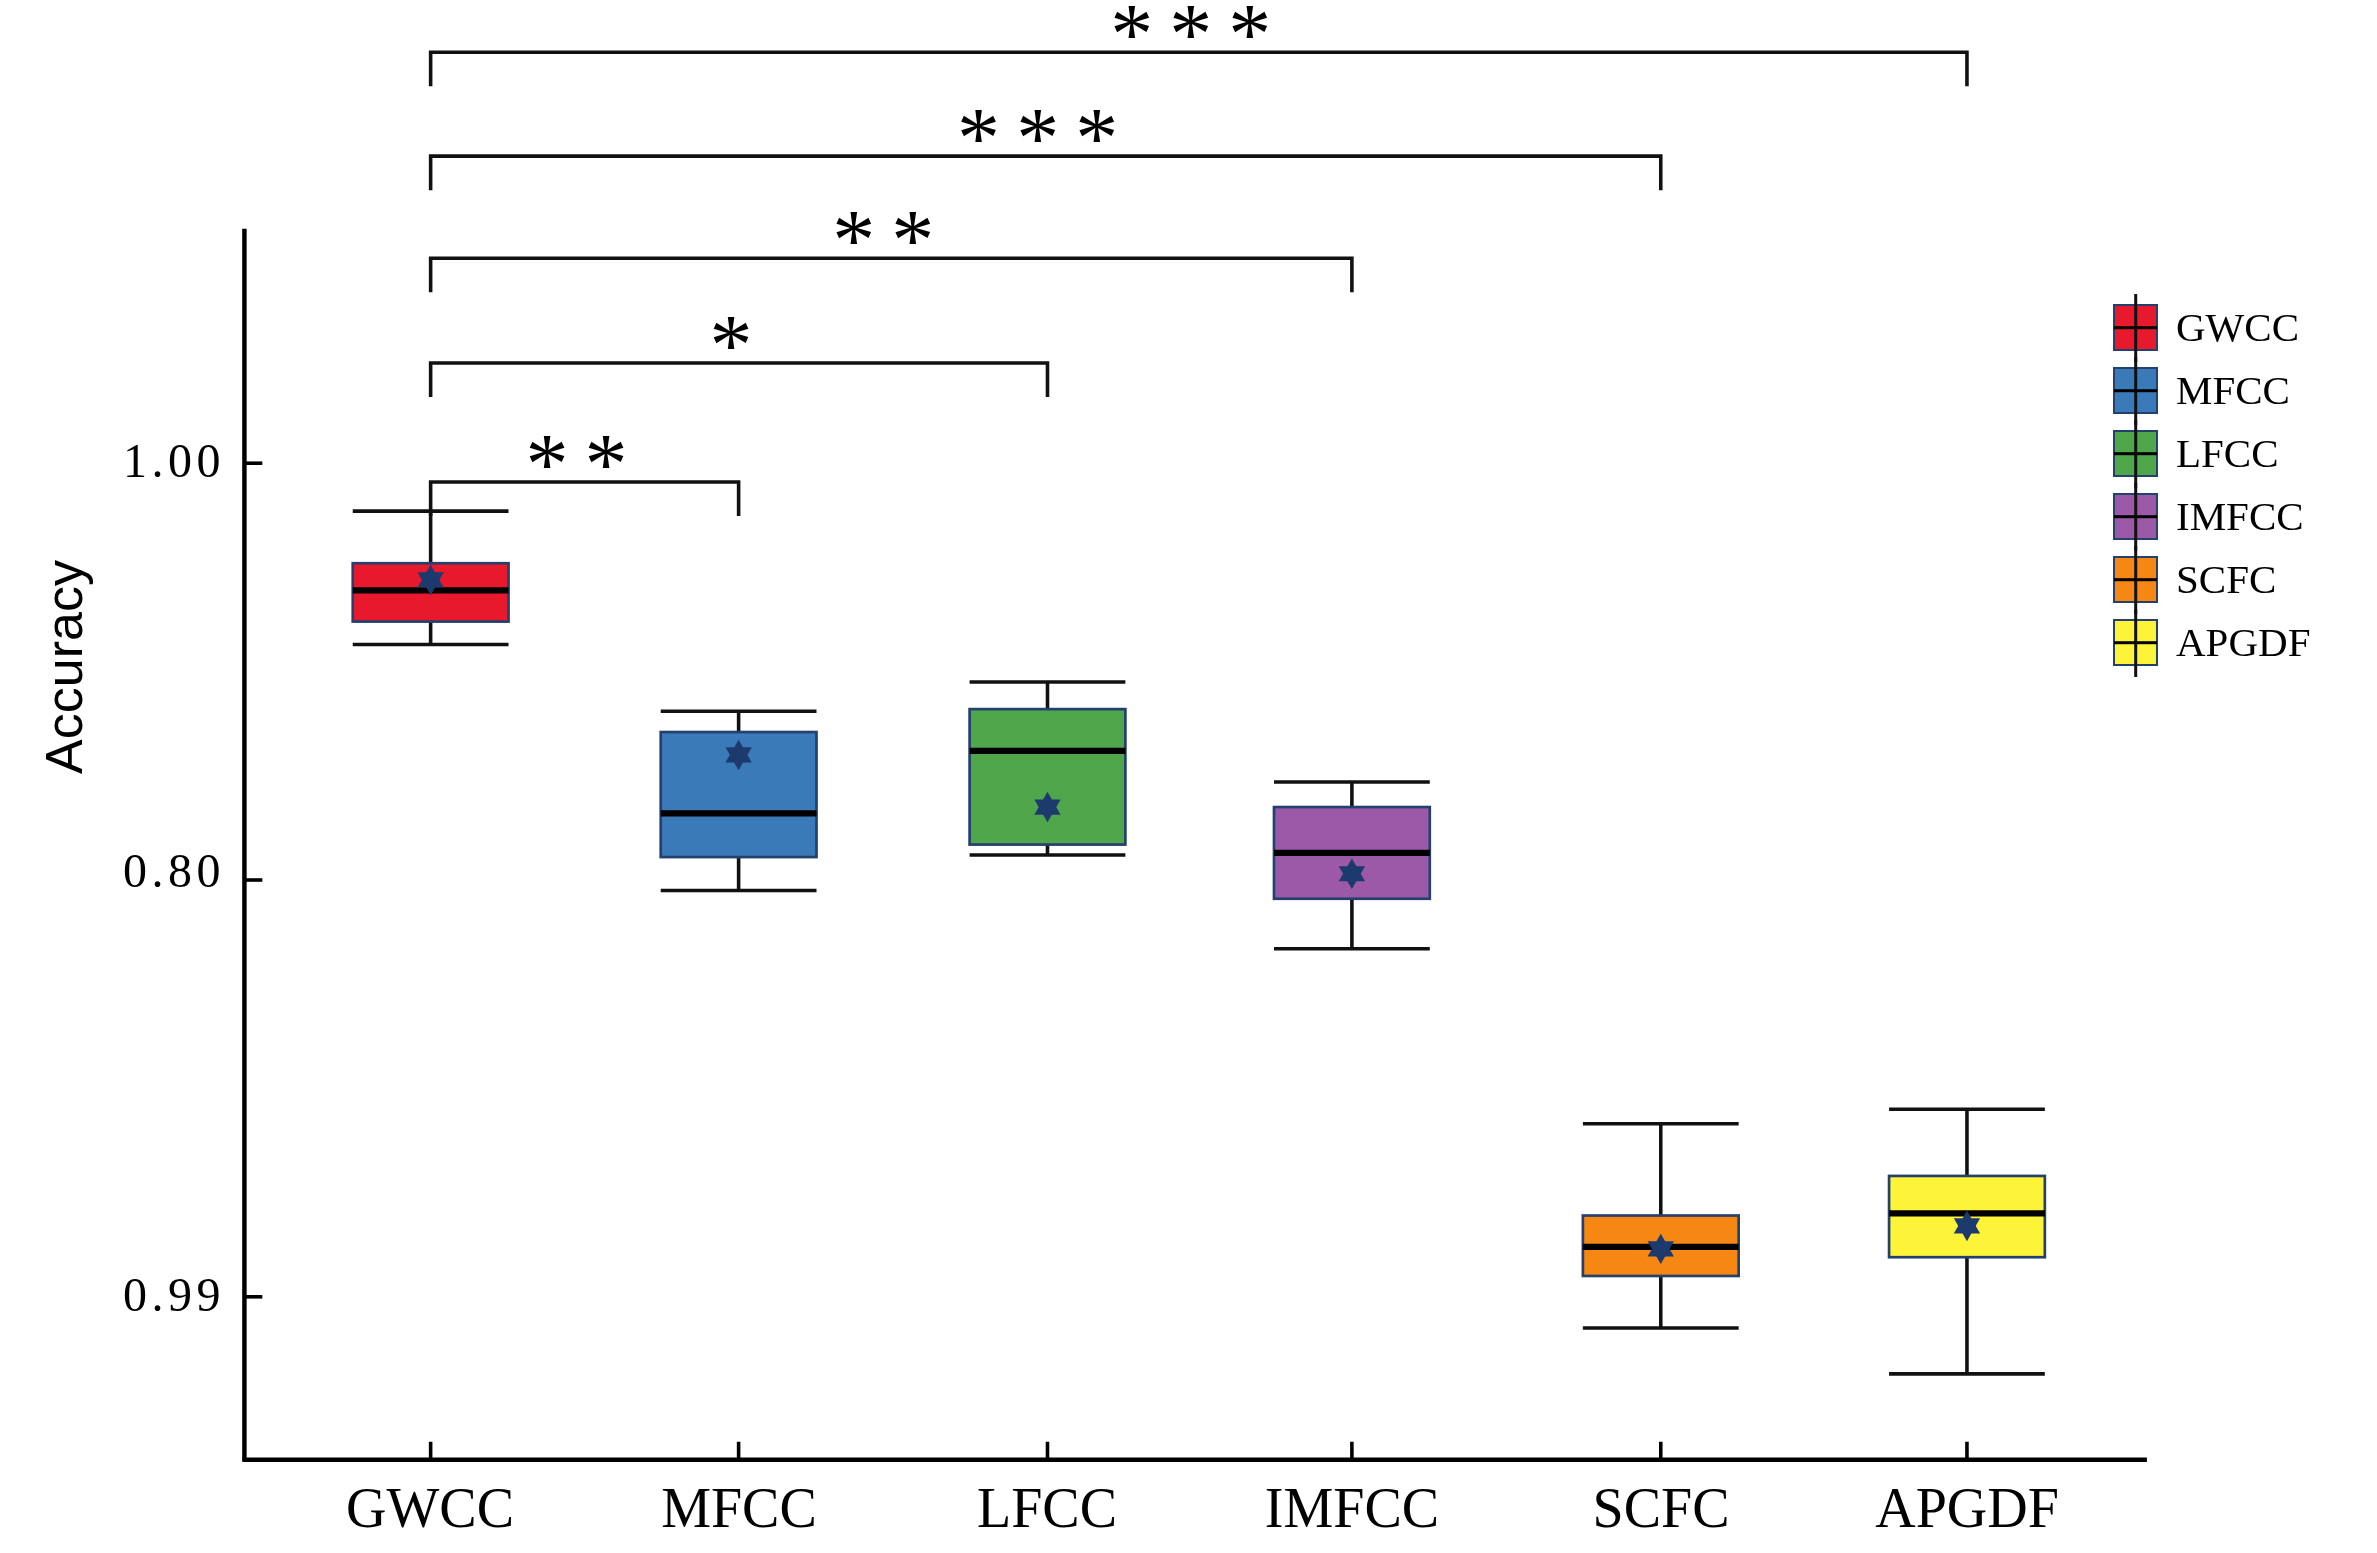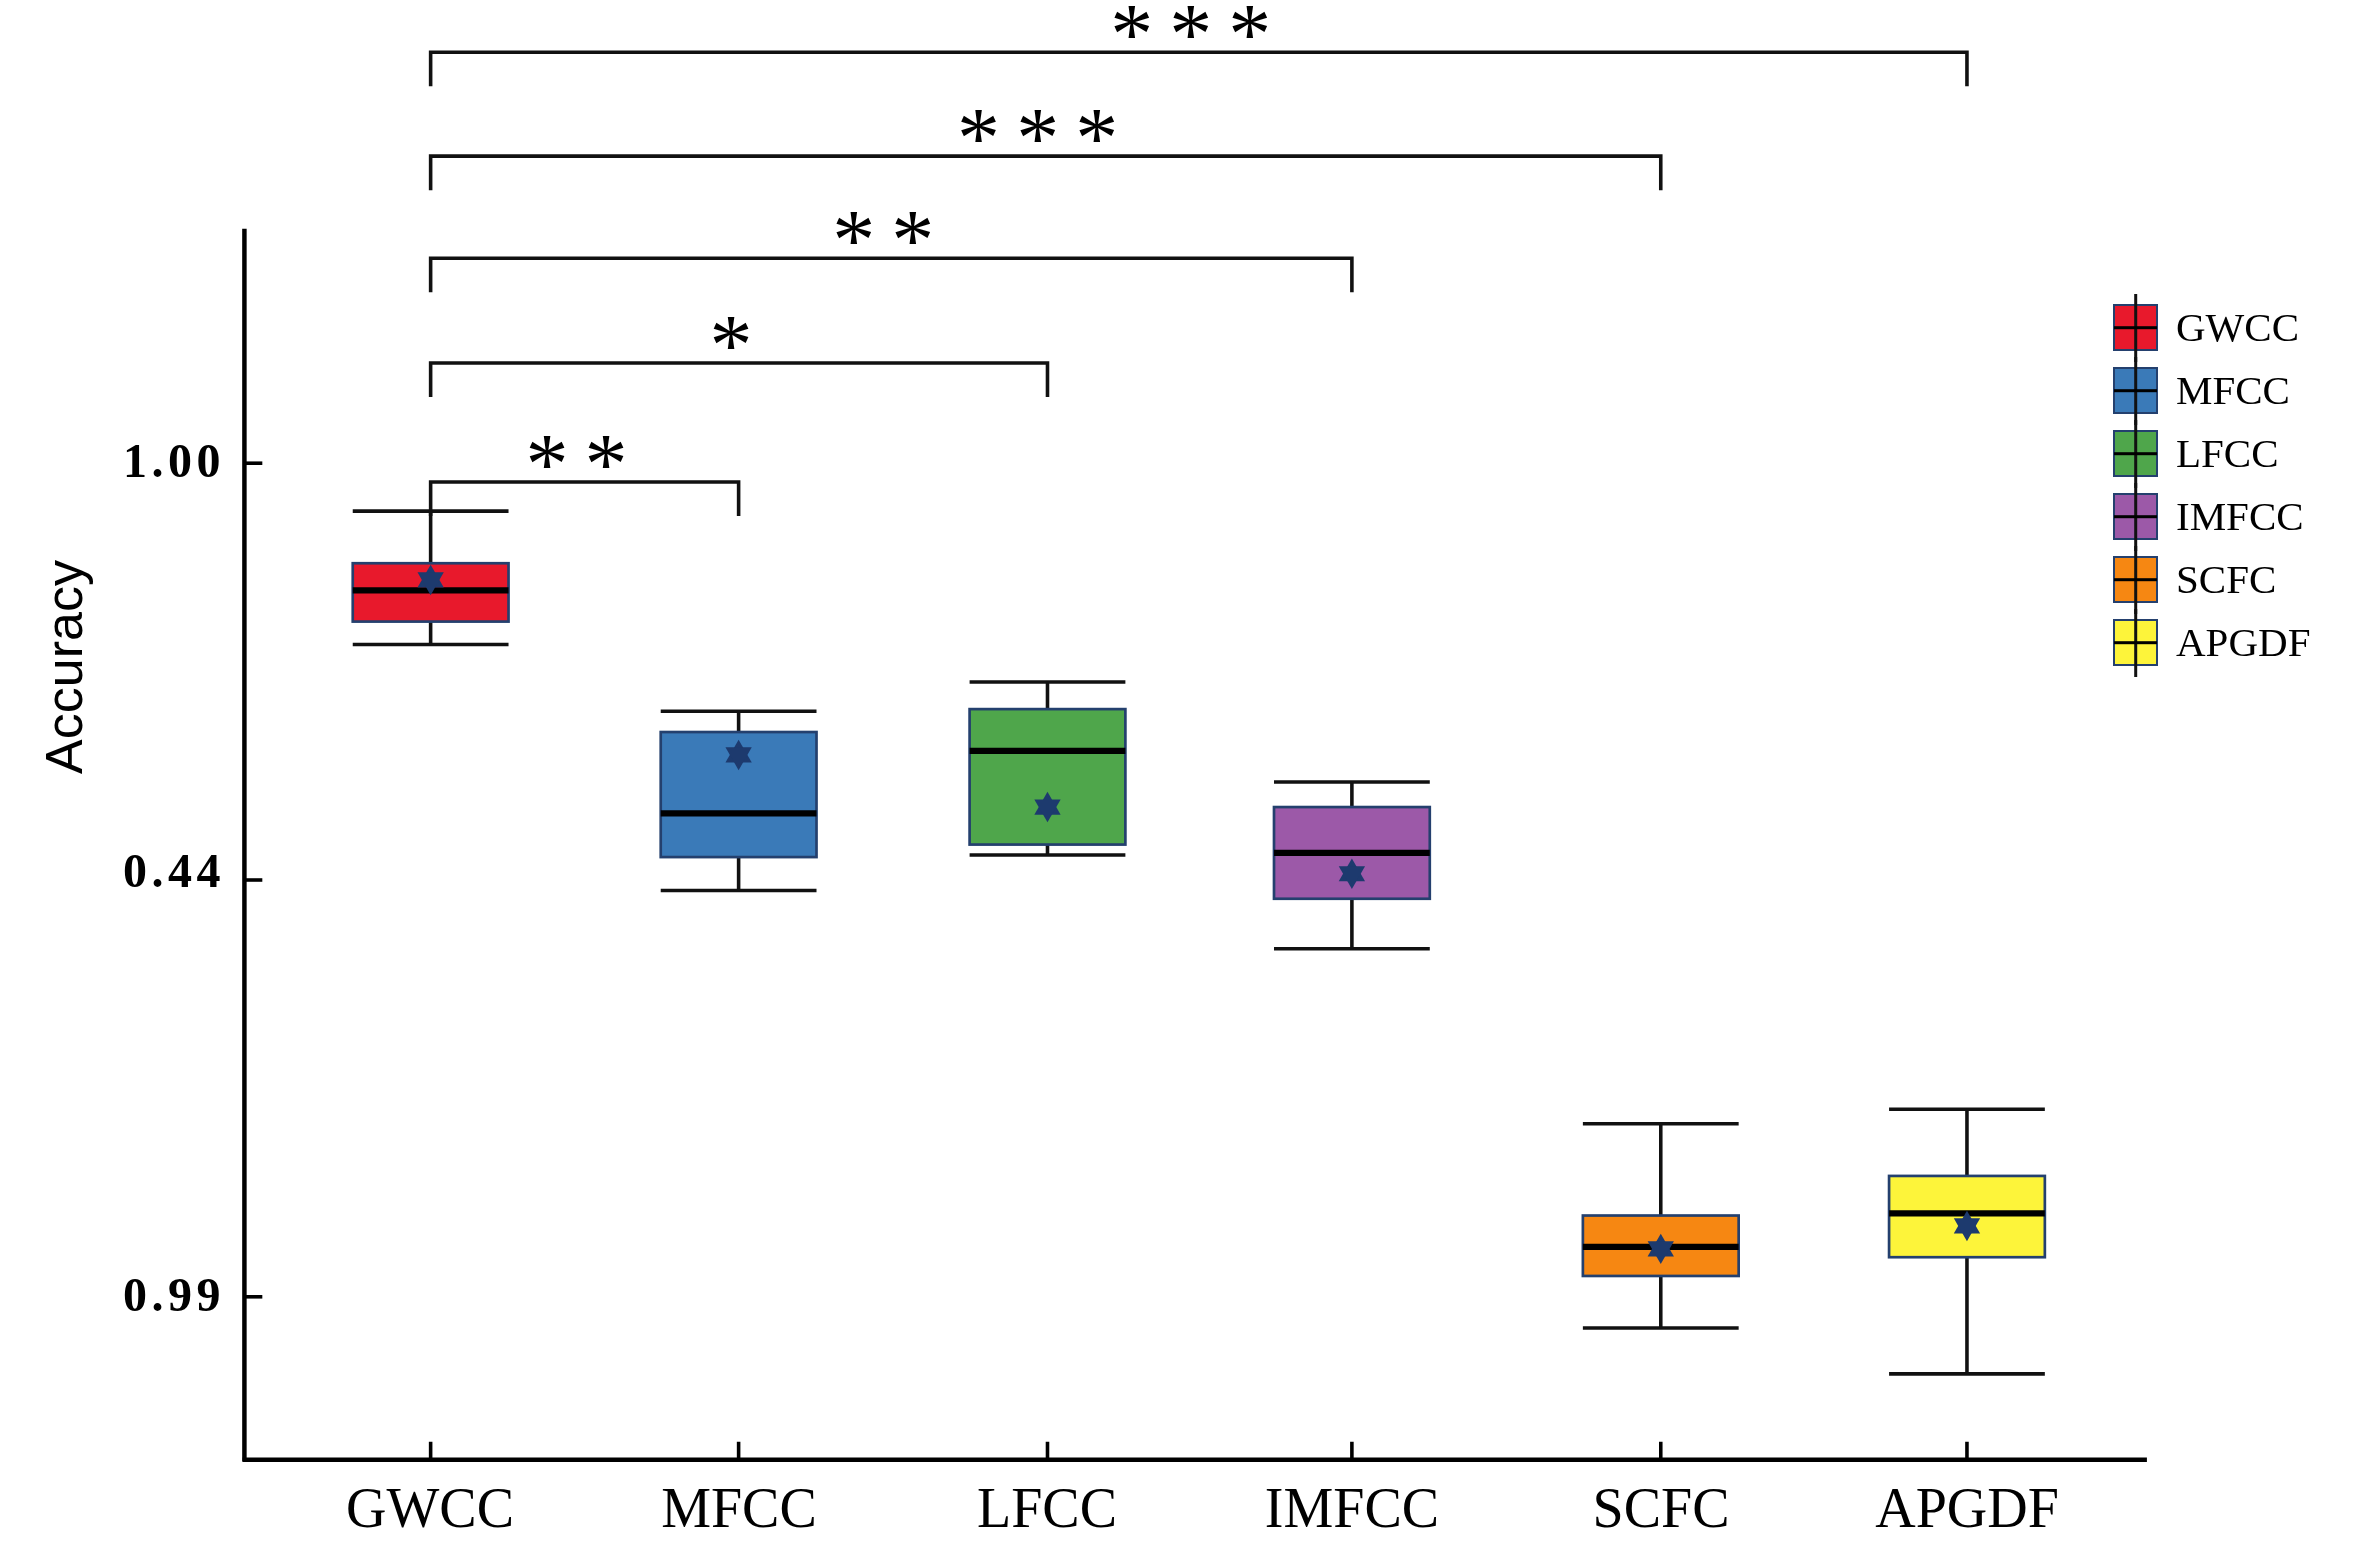--- a/index.html
+++ b/index.html
@@ -3,21 +3,21 @@
 <meta charset="utf-8">
 <style>
   html,body{margin:0;padding:0;background:#ffffff;}
   body{width:2377px;height:1554px;overflow:hidden;position:relative;
        font-family:"Liberation Serif", serif;color:#000;}
   #chart-root{position:absolute;inset:0;background:#ffffff;}
   #plot-svg{position:absolute;left:0;top:0;}
   .ylab{position:absolute;left:64px;top:667px;transform:translate(-50%,-50%) rotate(-90deg);
         font-family:"Liberation Sans", sans-serif;font-size:52px;color:#000;white-space:nowrap;}
   .ytick{position:absolute;width:152px;text-align:right;transform:translateY(-54%);
-         font-size:48px;letter-spacing:4.5px;color:#000;font-weight:bold;}
+         font-size:48px;letter-spacing:4.5px;color:#000;}
   .xtick{position:absolute;width:304px;text-align:center;top:1476px;
          font-size:56px;color:#000;}
   #legend{position:absolute;left:2113px;top:296px;display:flex;flex-direction:column;}
   .lrow{display:flex;align-items:center;height:63px;}
   .swatch{position:relative;width:45px;height:47px;border:2.7px solid #24406e;box-sizing:border-box;}
   .swatch::before{content:"";position:absolute;left:50%;top:-12.5px;bottom:-12.5px;width:3.6px;
                   background:#111;transform:translateX(-50%);}
   .swatch::after{content:"";position:absolute;left:-0.9px;right:-0.9px;top:50%;height:3.6px;
                  background:#000;transform:translateY(-50%);}
   .llabel{margin-left:18px;font-size:41px;line-height:47px;color:#000;}
@@ -95,21 +95,21 @@
       <text x="995.5" y="300" text-anchor="middle" font-family="&quot;Liberation Serif&quot;, serif" font-size="96" letter-spacing="18" fill="#000">**</text>
       <path d="M 481 212 L 481 174 L 1855 174 L 1855 212" fill="none" stroke="#111111" stroke-width="4"></path>
       <text x="1168" y="186" text-anchor="middle" font-family="&quot;Liberation Serif&quot;, serif" font-size="96" letter-spacing="18" fill="#000">***</text>
       <path d="M 481 96 L 481 58 L 2197 58 L 2197 96" fill="none" stroke="#111111" stroke-width="4"></path>
       <text x="1339" y="70" text-anchor="middle" font-family="&quot;Liberation Serif&quot;, serif" font-size="96" letter-spacing="18" fill="#000">***</text>
     </svg>
 
   <div class="ylab">Accuracy</div>
 
   <div class="ytick" style="left:73px;top:463px">1.00</div>
-  <div class="ytick" style="left:73px;top:873px">0.44</div>
+  <div class="ytick" style="left:73px;top:873px">0.80</div>
   <div class="ytick" style="left:73px;top:1297px">0.99</div>
 
   <div class="xtick" style="left:278px">GWCC</div>
   <div class="xtick" style="left:587px">MFCC</div>
   <div class="xtick" style="left:895px">LFCC</div>
   <div class="xtick" style="left:1200px">IMFCC</div>
   <div class="xtick" style="left:1509px">SCFC</div>
   <div class="xtick" style="left:1815px">APGDF</div>
 
   <div id="legend">

